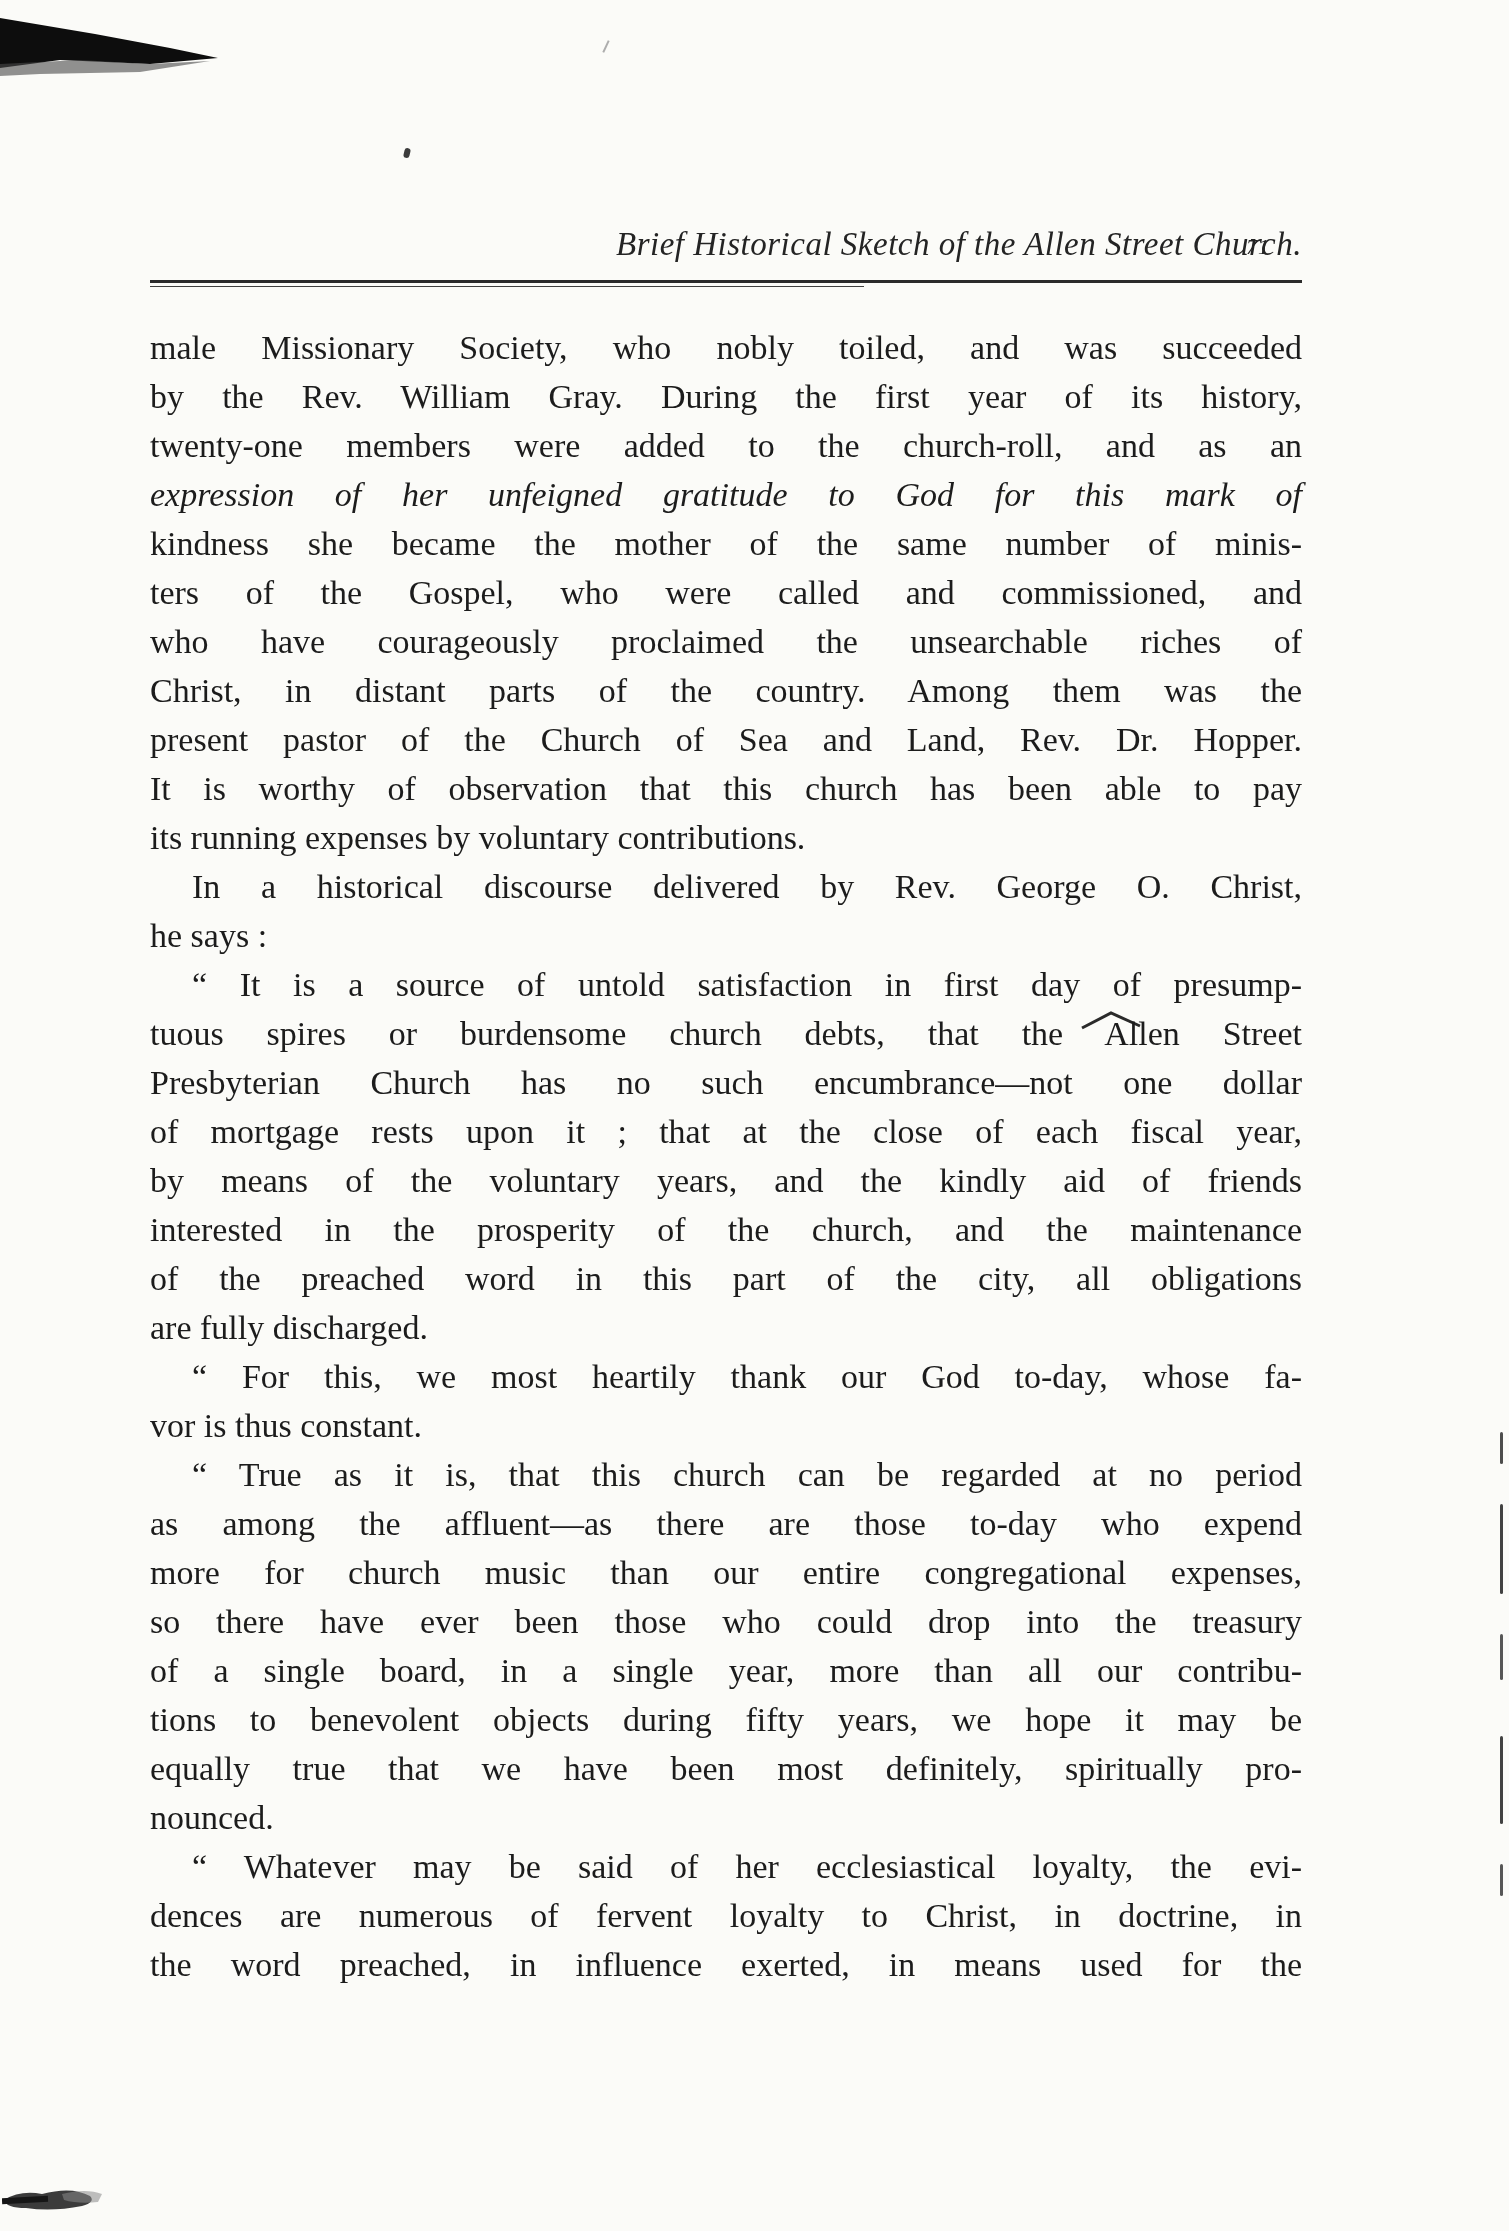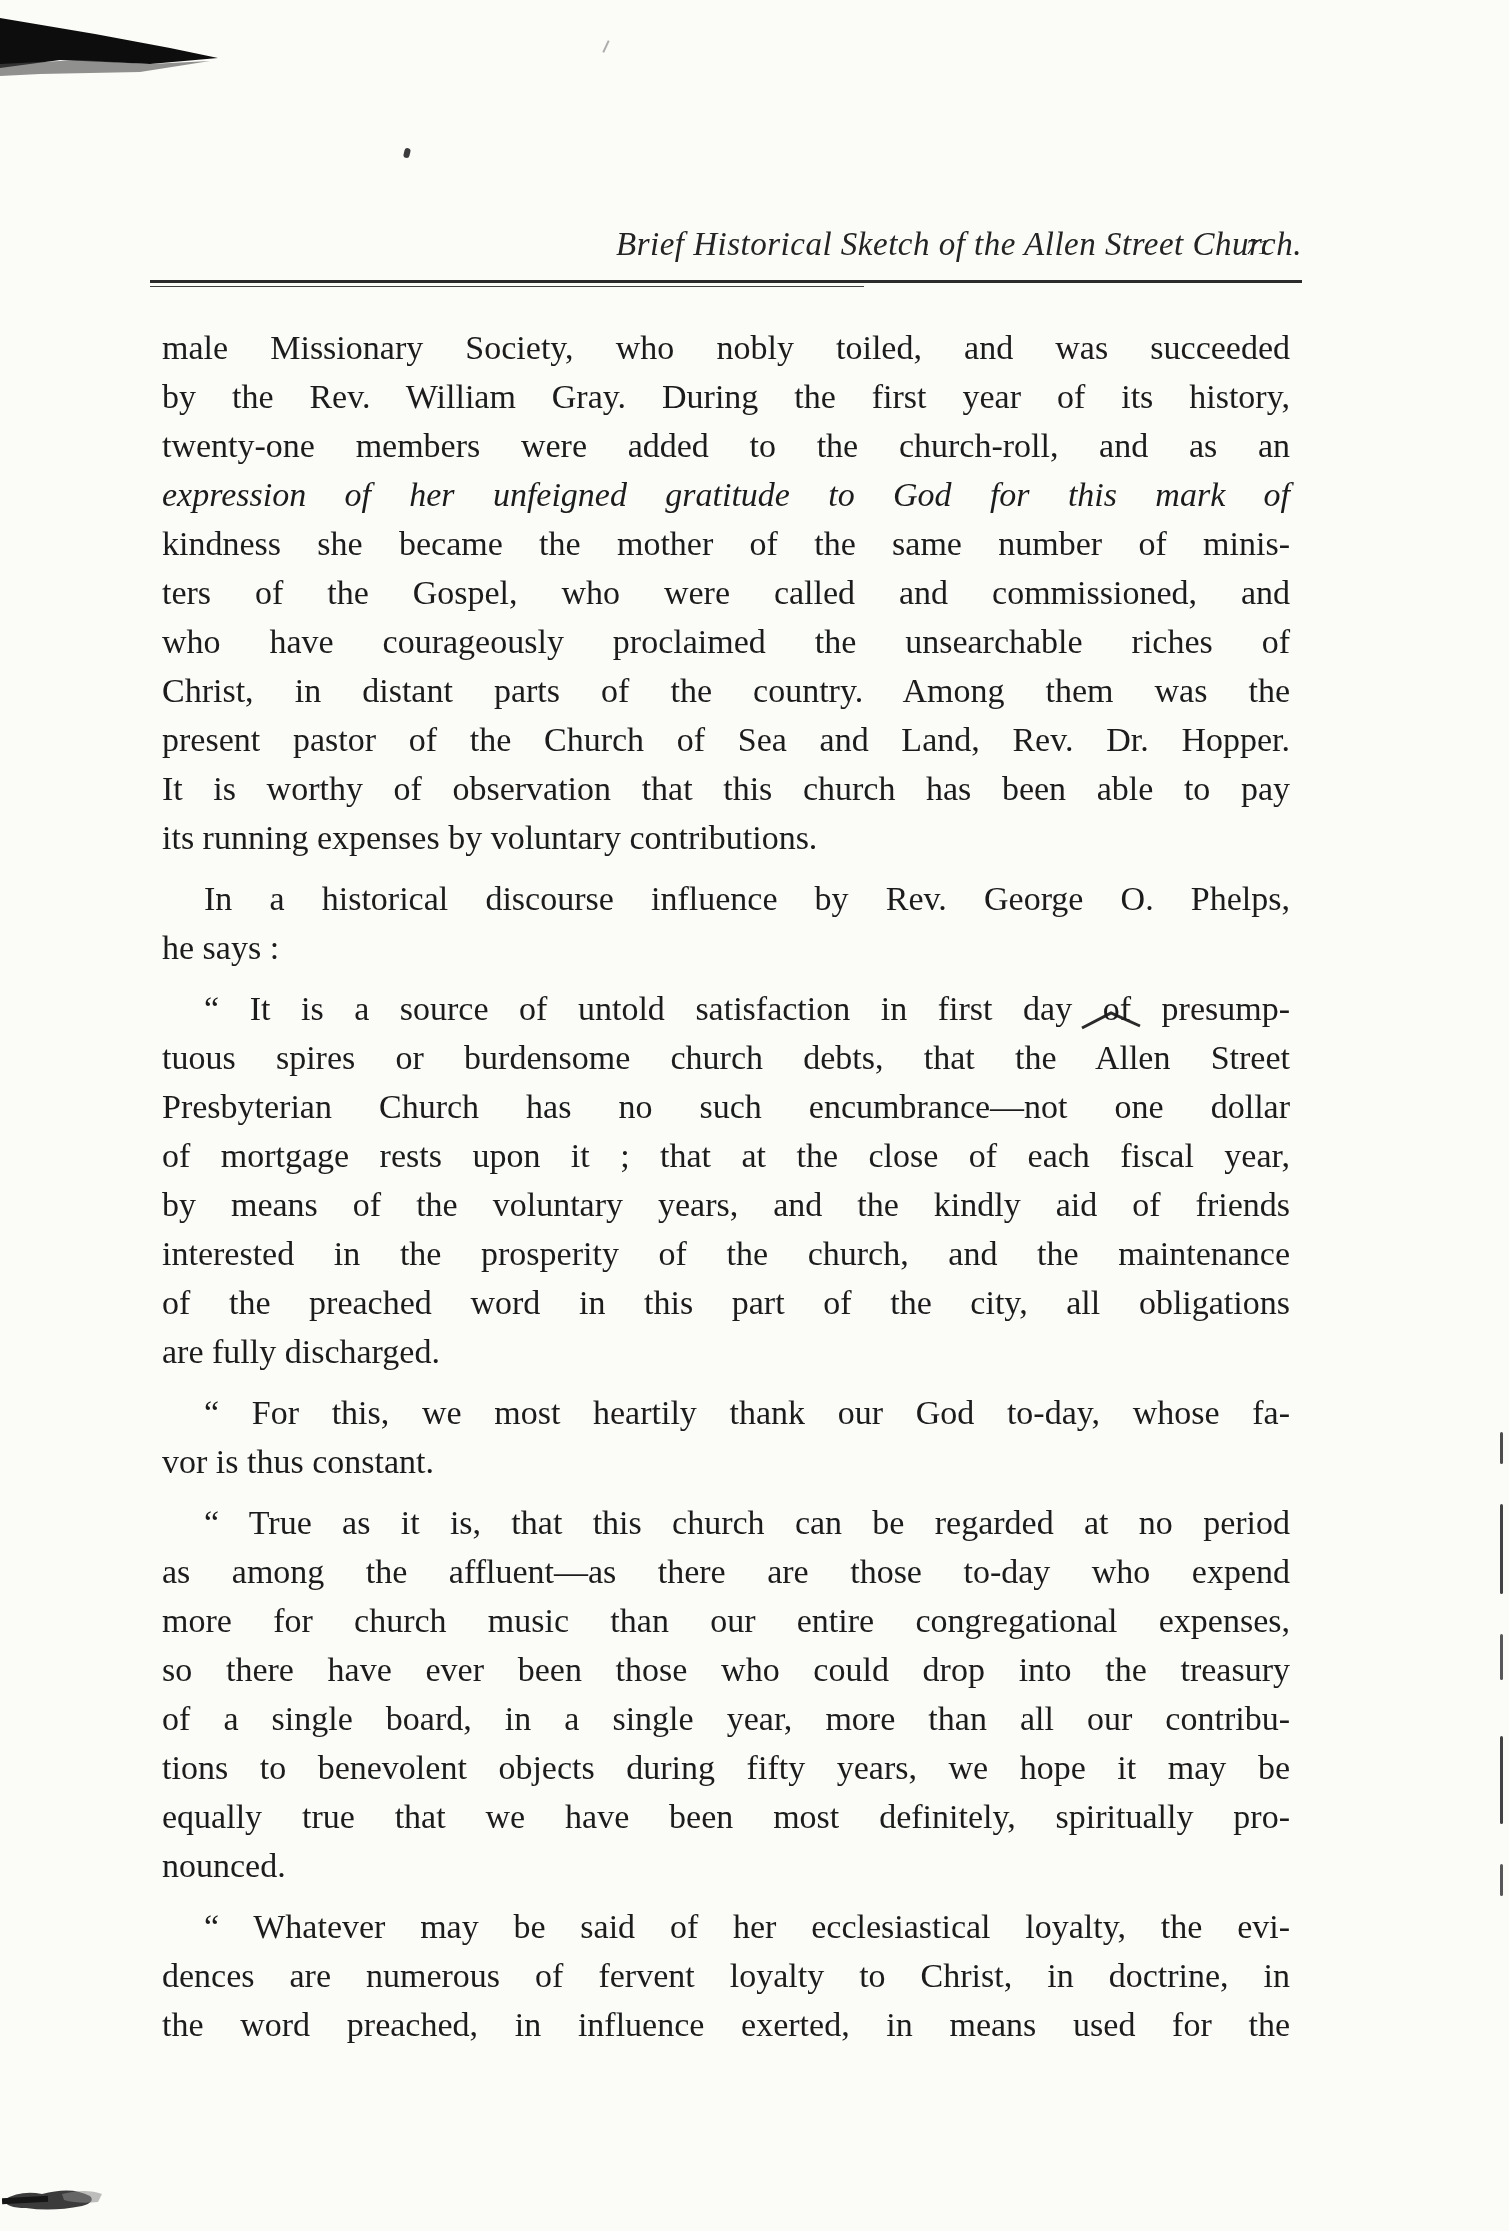--- a/index.html
+++ b/index.html
@@ -38,21 +38,21 @@
   .rule { margin-top: 14px; }
   .rule-top { height: 3px; background: #2b2b2b; }
   .rule-bottom { height: 1px; background: #3f3f3f; width: 62%; margin-top: 3px; }
 
   .body-text {
     margin-top: 36px;
     font-size: 34px;
     line-height: 49px;
     color: #1c1c1c;
   }
-  .paragraph { margin: 12px; }
+  .paragraph { margin: 0; }
   .line { text-align: justify; text-align-last: justify; }
   .line.short { text-align-last: left; }
   .line.indent { padding-left: 42px; }
   .line.italic { font-style: italic; }
 
   
   .art-smudge-top { position: absolute; left: 0; top: 8px; }
   .art-dot {
     position: absolute; left: 404px; top: 148px;
     width: 6px; height: 10px; background: #3c3c3c;
@@ -115,21 +115,21 @@
         <div class="line italic">expression of her unfeigned gratitude to God for this mark of</div>
         <div class="line">kindness she became the mother of the same number of minis-</div>
         <div class="line">ters of the Gospel, who were called and commissioned, and</div>
         <div class="line">who have courageously proclaimed the unsearchable riches of</div>
         <div class="line">Christ, in distant parts of the country. Among them was the</div>
         <div class="line">present pastor of the Church of Sea and Land, Rev. Dr. Hopper.</div>
         <div class="line">It is worthy of observation that this church has been able to pay</div>
         <div class="line short">its running expenses by voluntary contributions.</div>
       </div>
       <div class="paragraph">
-        <div class="line indent">In a historical discourse influence by Rev. George O. Phelps,</div>
+        <div class="line indent">In a historical discourse delivered by Rev. George O. Christ,</div>
         <div class="line short">he says :</div>
       </div>
       <div class="paragraph">
         <div class="line indent">“ It is a source of untold satisfaction in first day of presump-</div>
         <div class="line">tuous spires or burdensome church debts, that the Allen Street</div>
         <div class="line">Presbyterian Church has no such encumbrance—not one dollar</div>
         <div class="line">of mortgage rests upon it ; that at the close of each fiscal year,</div>
         <div class="line">by means of the voluntary years, and the kindly aid of friends</div>
         <div class="line">interested in the prosperity of the church, and the maintenance</div>
         <div class="line">of the preached word in this part of the city, all obligations</div>

